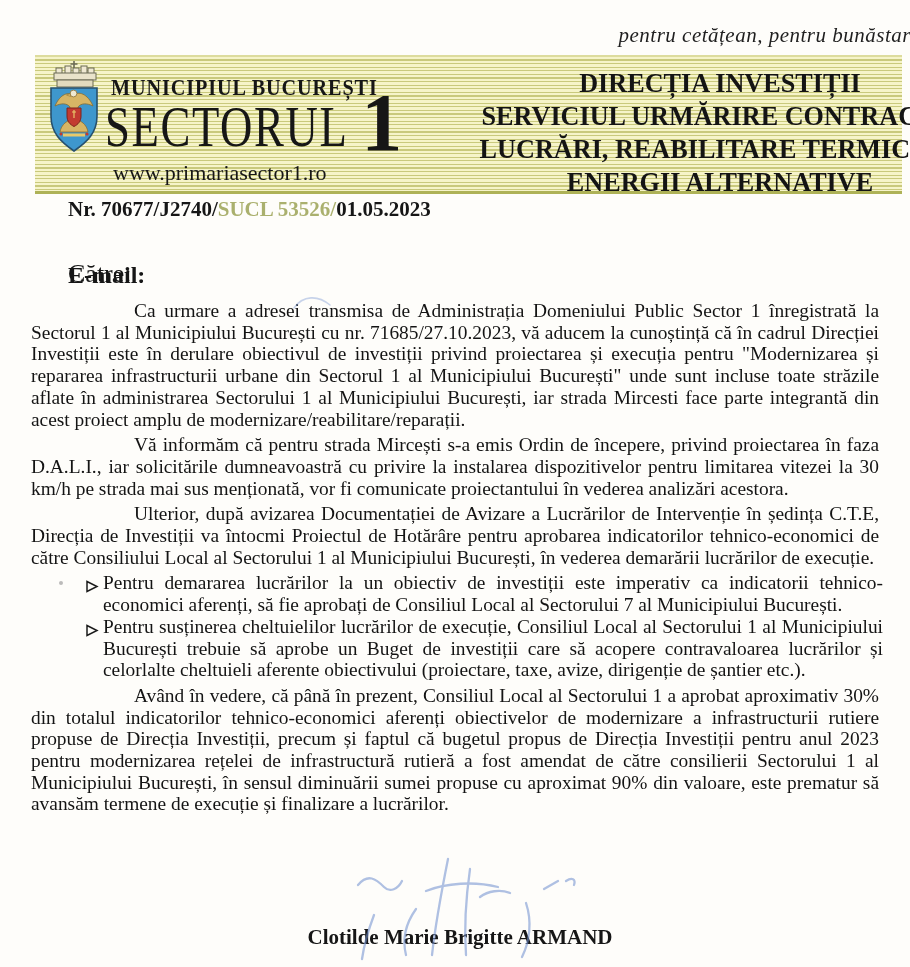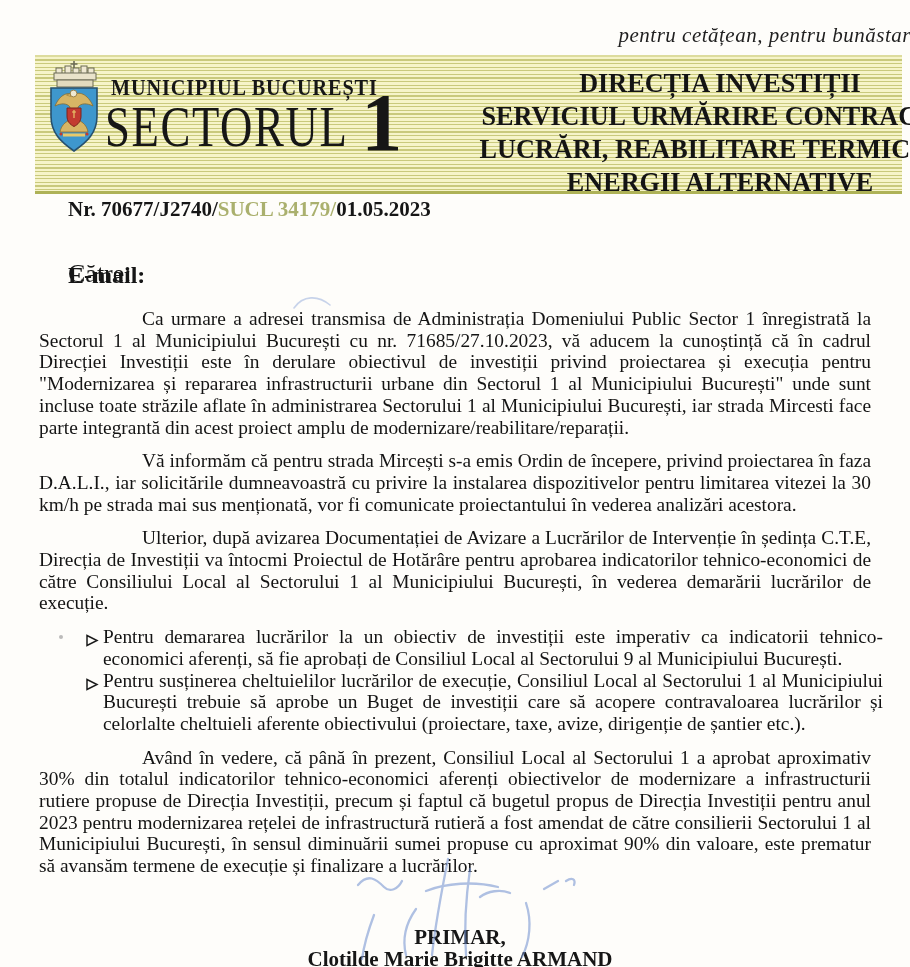--- a/index.html
+++ b/index.html
@@ -51,21 +51,21 @@
   .ref .faded { color:#a2a85f; opacity:0.9; filter:blur(0.4px); }
 
   .to-label   { position:absolute; left:68px; top:239px; font-size:26px; font-weight:normal;margin-top:20px; }
   .email-label{ position:absolute; left:68px; top:262px; font-size:24px; font-weight:bold; }
 
   
   .content {
     position:absolute; left:27px; top:296px; width:856px;
     font-size:19.4px; line-height:21.7px; text-align:justify; color:#141414;
   }
-  .para { margin:12px; text-indent:103px; }
+  .para { margin:4px; text-indent:103px; }
   .bullet { position:relative; padding-left:76px; margin:0; }
   .bullet-marker { position:absolute; left:58px; top:4px; }
   .artifact-dot {
     position:absolute; left:32px; top:9px; width:4px; height:4px;
     background:#8f8f8f; border-radius:50%; opacity:0.6;
   }
   .closing { margin:0; text-indent:103px; }
 
   
   .sign {
@@ -108,62 +108,62 @@
       <path d="M20 75 h22" stroke="#e8c96a" stroke-width="3"></path>
       <circle cx="18" cy="74" r="1.6" fill="#c23b30"></circle>
       <circle cx="44" cy="74" r="1.6" fill="#c23b30"></circle>
     </svg>
 
     <div class="brand-muni">MUNICIPIUL BUCUREȘTI</div>
     <div class="brand-row">
       <span class="brand-sector">SECTORUL</span>
       <span class="brand-one">1</span>
     </div>
+    <div class="brand-site">www.primariasector1.ro</div>
 
     <div class="dept">
       <div>DIRECȚIA INVESTIȚII</div>
       <div>SERVICIUL URMĂRIRE CONTRACTE,</div>
       <div>LUCRĂRI, REABILITARE TERMICĂ ȘI</div>
       <div>ENERGII ALTERNATIVE</div>
     </div>
   </div>
 
-  <div class="ref"><span>Nr. 70677/J2740/</span><span class="faded">SUCL 34179/</span><span>01.05.2023</span></div>
+  <div class="ref"><span>Nr. 70677/J2740/</span><span class="faded">SUCL 53526/</span><span>01.05.2023</span></div>
 
   <div class="to-label">Către:</div>
   <div class="email-label">E-mail:</div>
 
   <div class="content">
     <p class="para">Ca urmare a adresei transmisa de Administrația Domeniului Public Sector 1 înregistrată la Sectorul 1 al Municipiului București cu nr. 71685/27.10.2023, vă aducem la cunoștință că în cadrul Direcției Investiții este în derulare obiectivul de investiții privind proiectarea și execuția pentru "Modernizarea și repararea infrastructurii urbane din Sectorul 1 al Municipiului București" unde sunt incluse toate străzile aflate în administrarea Sectorului 1 al Municipiului București, iar strada Mircesti face parte integrantă din acest proiect amplu de modernizare/reabilitare/reparații.</p>
     <p class="para">Vă informăm că pentru strada Mircești s-a emis Ordin de începere, privind proiectarea în faza D.A.L.I., iar solicitările dumneavoastră cu privire la instalarea dispozitivelor pentru limitarea vitezei la 30 km/h pe strada mai sus menționată, vor fi comunicate proiectantului în vederea analizări acestora.</p>
     <p class="para">Ulterior, după avizarea Documentației de Avizare a Lucrărilor de Intervenție în ședința C.T.E, Direcția de Investiții va întocmi Proiectul de Hotărâre pentru aprobarea indicatorilor tehnico-economici de către Consiliului Local al Sectorului 1 al Municipiului București, în vederea demarării lucrărilor de execuție.</p>
 
     <div class="bullet">
       <span class="artifact-dot"></span>
       <span class="bullet-marker">
         <svg width="14" height="13" viewBox="0 0 14 13">
             <path d="M2 1.5 L12 6.5 L2 11.5 Z" fill="none" stroke="#1c1c1c" stroke-width="1.5"></path>
           </svg>
       </span>
-      <span>Pentru demararea lucrărilor la un obiectiv de investiții este imperativ ca indicatorii  tehnico- economici aferenți, să fie aprobați de Consiliul Local al Sectorului 9 al Municipiului  București.</span>
+      <span>Pentru demararea lucrărilor la un obiectiv de investiții este imperativ ca indicatorii  tehnico- economici aferenți, să fie aprobați de Consiliul Local al Sectorului 7 al Municipiului  București.</span>
     </div>
     <div class="bullet">
       <span class="bullet-marker">
         <svg width="14" height="13" viewBox="0 0 14 13">
             <path d="M2 1.5 L12 6.5 L2 11.5 Z" fill="none" stroke="#1c1c1c" stroke-width="1.5"></path>
           </svg>
       </span>
       <span>Pentru susținerea cheltuielilor lucrărilor de execuție, Consiliul Local al  Sectorului 1 al Municipiului București trebuie să aprobe un Buget de investiții care să acopere contravaloarea lucrărilor și celorlalte cheltuieli aferente obiectivului (proiectare, taxe, avize, dirigenție de șantier etc.).</span>
     </div>
 
     <p class="para">Având în vedere, că până în prezent, Consiliul Local al Sectorului 1 a aprobat aproximativ 30% din totalul indicatorilor tehnico-economici aferenți obiectivelor de modernizare a infrastructurii rutiere propuse de Direcția Investiții, precum și faptul că bugetul propus de Direcția Investiții pentru anul 2023 pentru modernizarea rețelei de infrastructură rutieră a fost amendat de către consilierii Sectorului 1 al Municipiului București, în sensul diminuării sumei propuse cu aproximat 90% din valoare, este prematur să avansăm termene de execuție și finalizare a lucrărilor.</p>
   </div>
 
   <div class="sign">
-    <div>PRIMAR,</div>
     <div>Clotilde Marie Brigitte ARMAND</div>
   </div>
 
   <svg class="stray-mark" width="44" height="20" viewBox="0 0 44 20">
     <path d="M4 16 C 13 3 28 3 40 13" fill="none" stroke="#6f8fcf" stroke-width="1.6" opacity="0.38" stroke-linecap="round"></path>
   </svg>
 
   <svg class="sig-scribble" width="290" height="114" viewBox="0 0 290 114">
     <g fill="none" stroke="#6f8fcf" stroke-width="2.3" opacity="0.55" stroke-linecap="round">
       <path d="M28 34 c10 -12 18 -6 26 2 c6 6 14 2 18 -6"></path>

